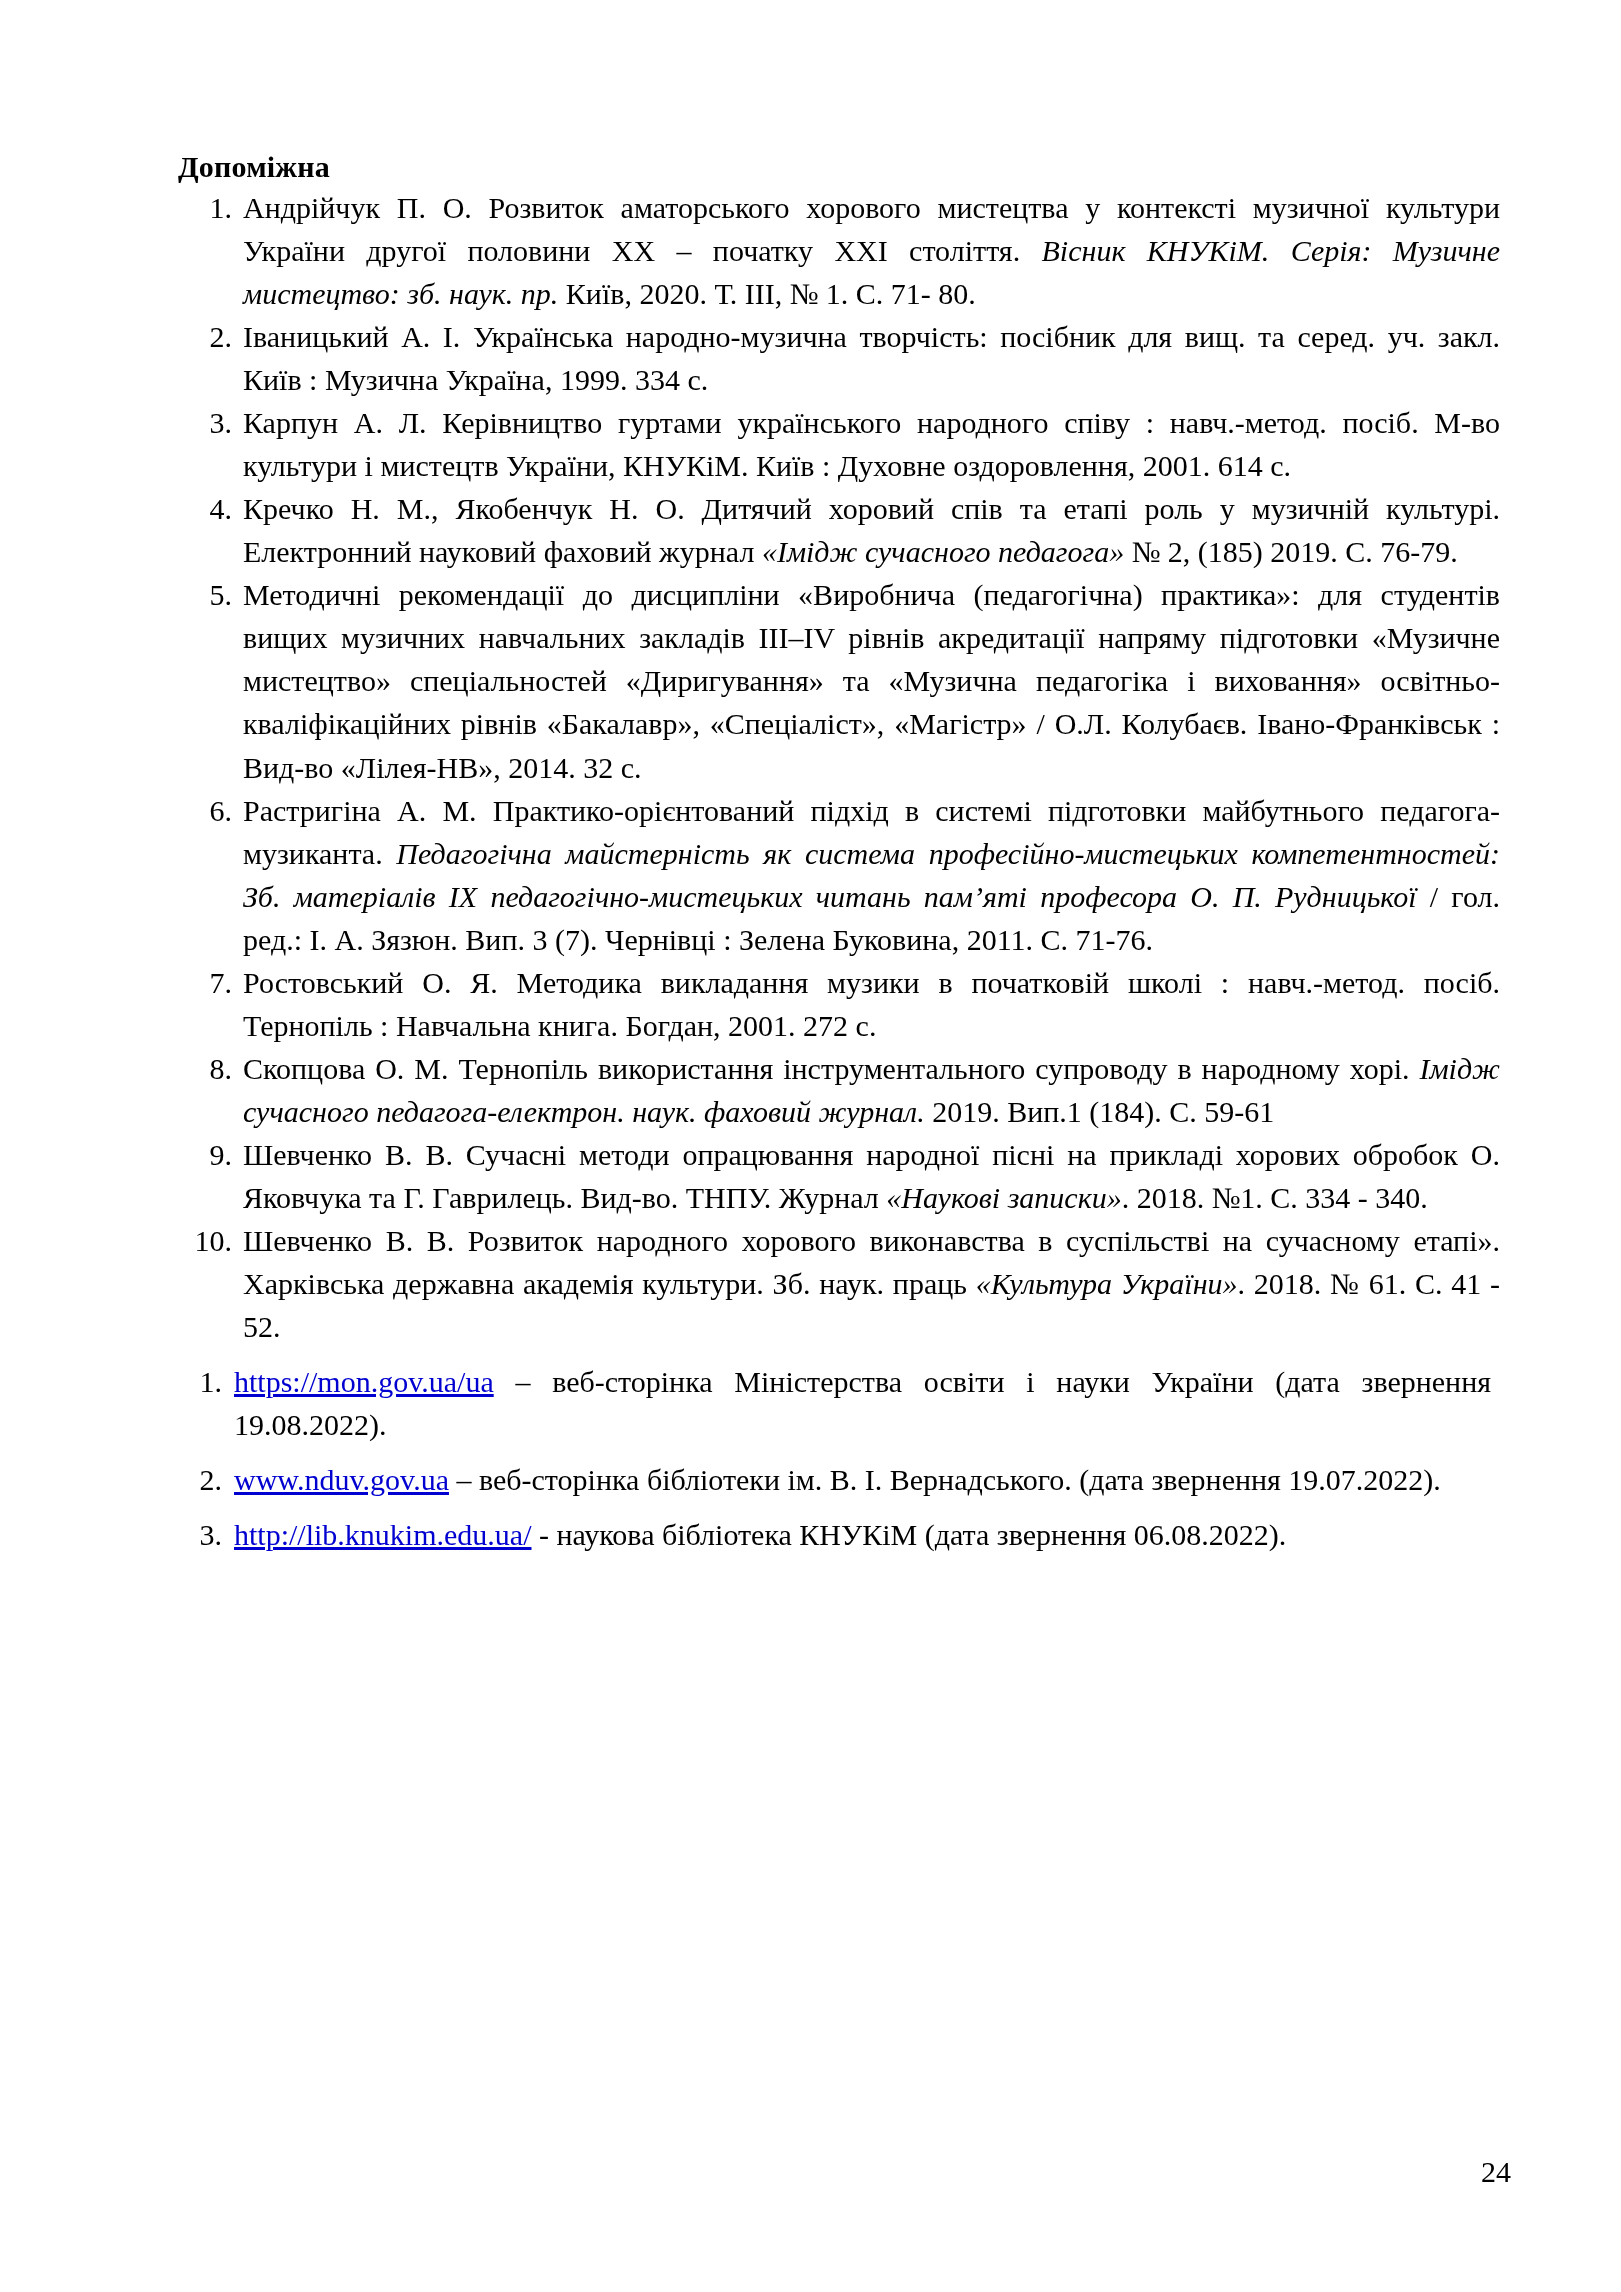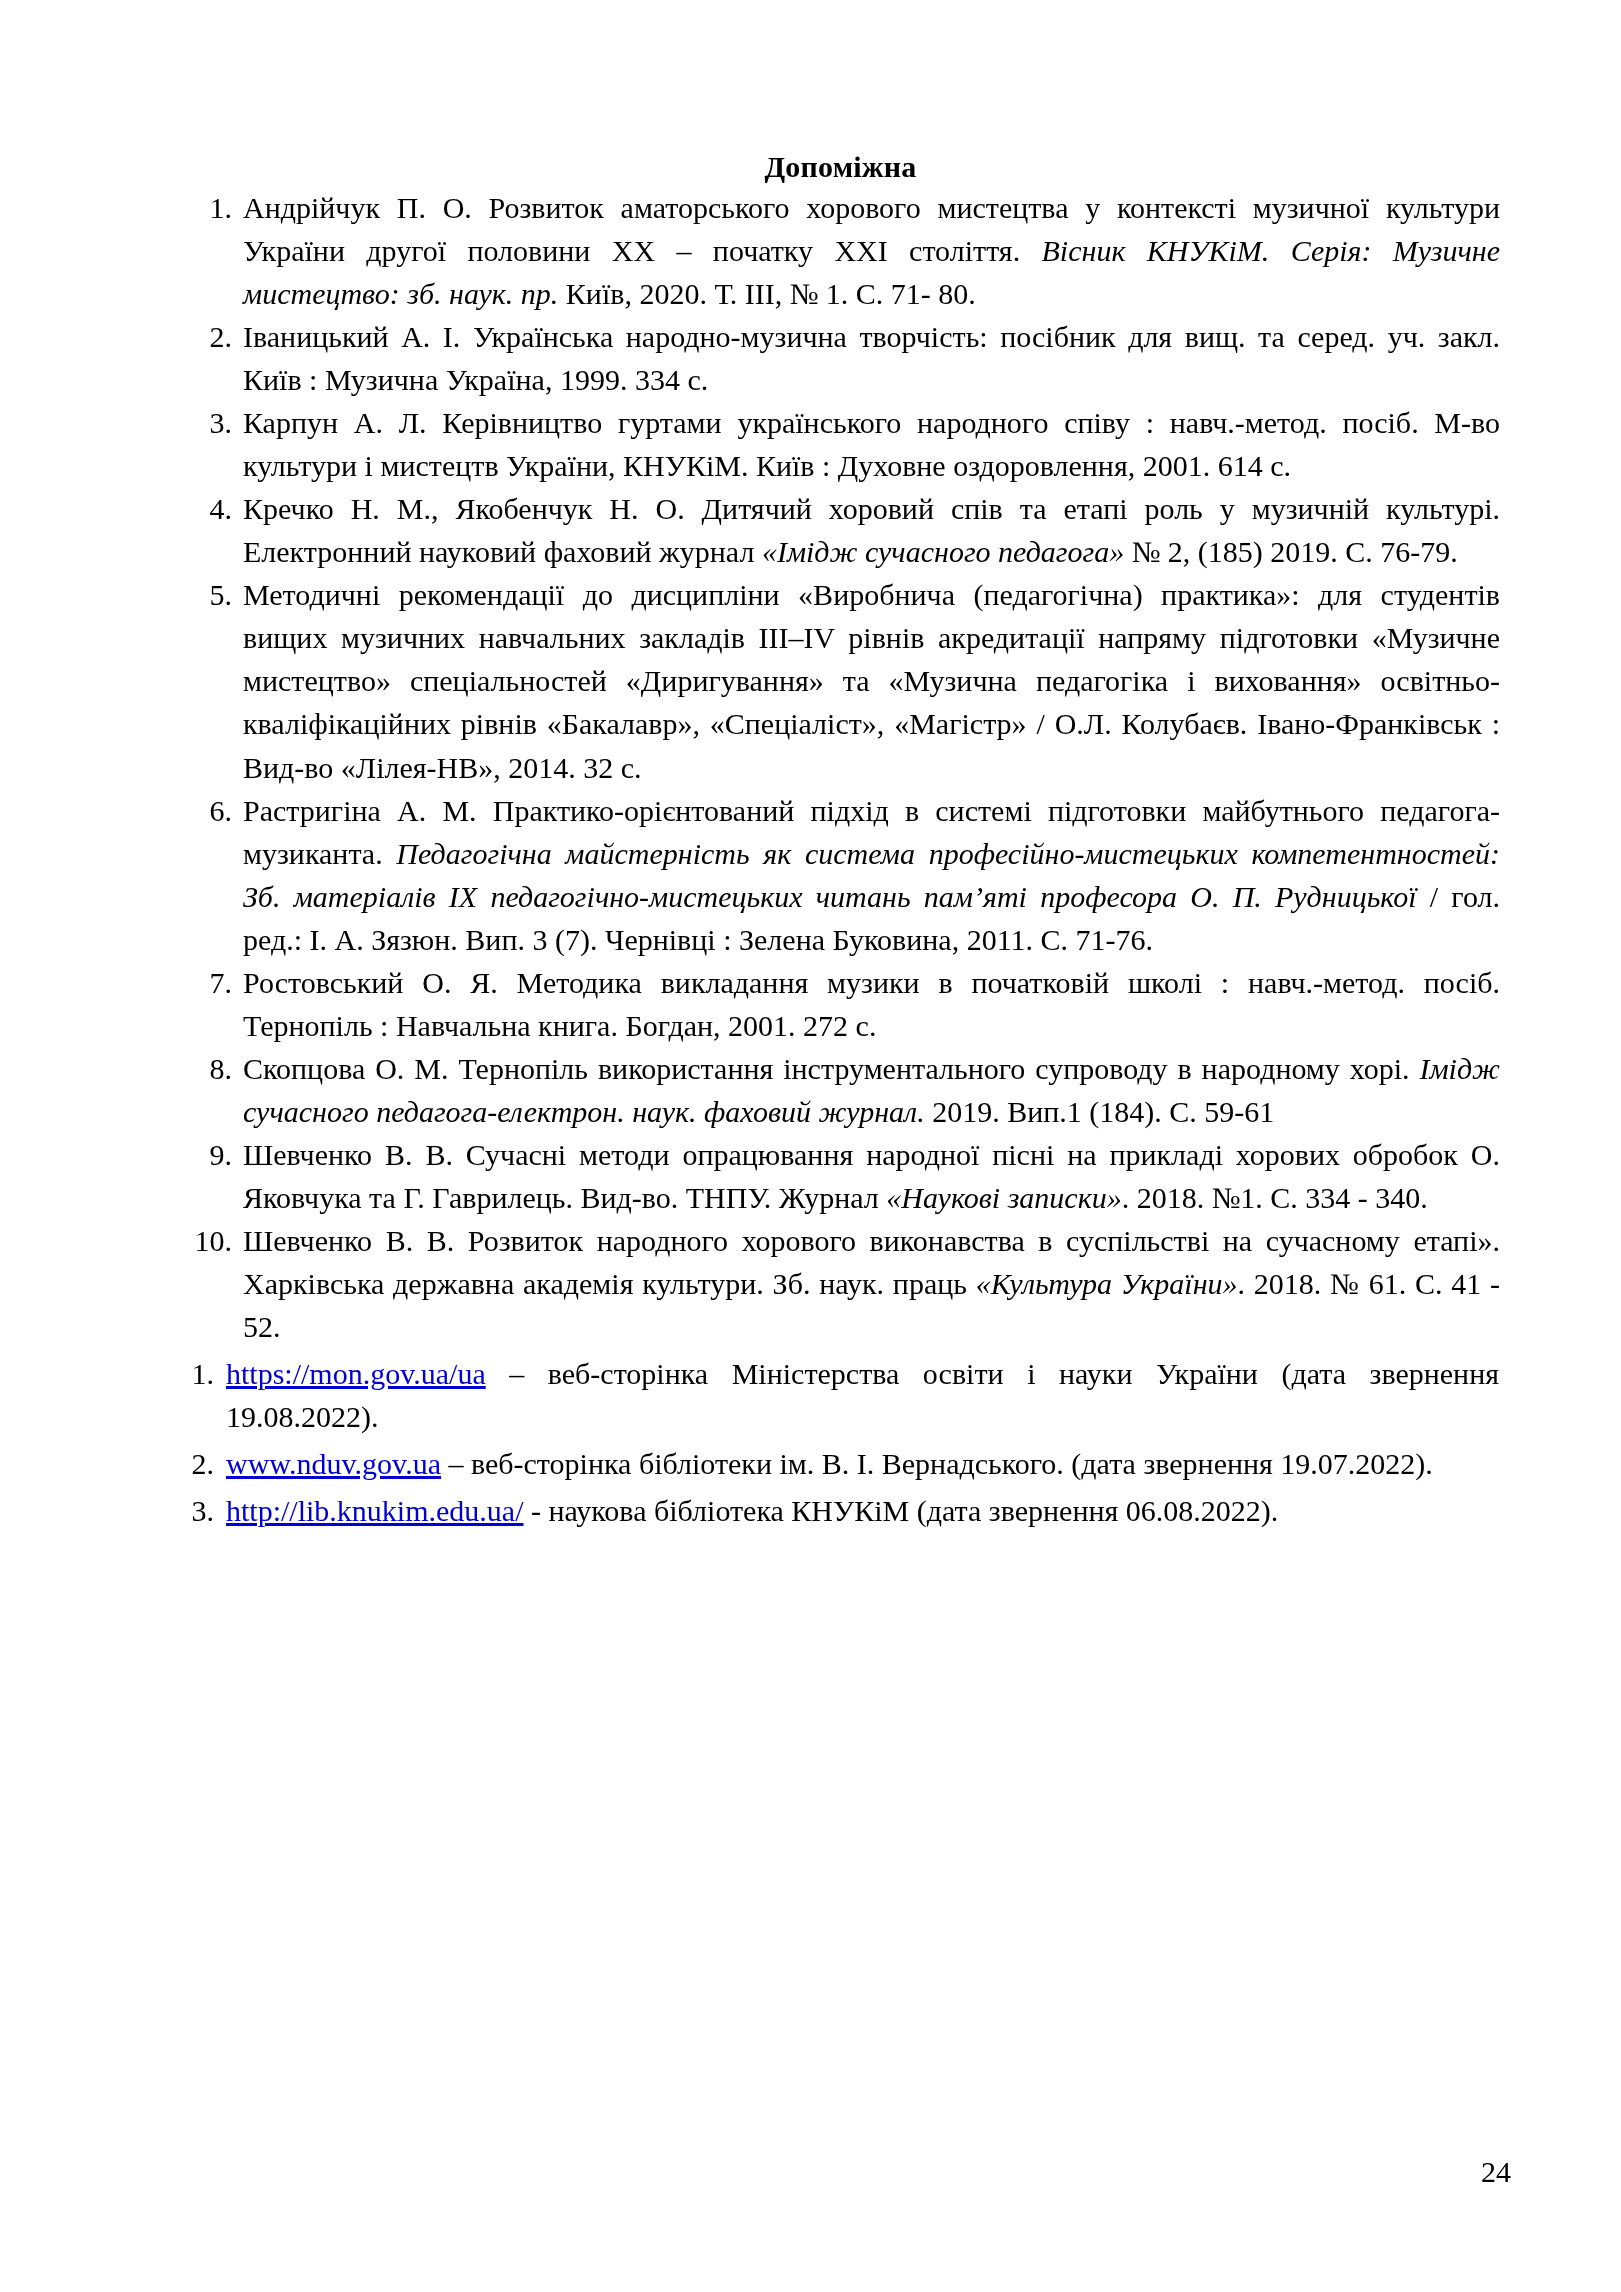--- a/index.html
+++ b/index.html
@@ -17,21 +17,21 @@
     color: #000000;
     overflow: hidden;
   }
   .content {
     position: absolute;
     left: 178px;
     top: 152px;
     width: 1325px;
   }
   .section-title {
-    text-align: center;
+    text-align: left;
     font-weight: bold;
     font-size: 30px;
     line-height: 1.0;
     margin: 0 0 3.9px 0;
     letter-spacing: 0.2px;
   }
   .section-title.second {
     margin-top: 45px;
     margin-bottom: 3.9px;
   }
@@ -72,21 +72,21 @@
     counter-reset: resitem;
   }
   ol.reslist > li {
     position: relative;
     counter-increment: resitem;
     padding-left: 44px;
     font-size: 30px;
     line-height: 1.435;
     text-align: justify;
     text-justify: inter-word;
-    margin: 4px;
+    margin: 12px;
   }
   ol.reslist > li::before {
     content: counter(resitem) ".";
     position: absolute;
     left: 0;
     top: 0;
     width: 32px;
     text-align: right;
     font-size: 30px;
     line-height: 1.435;

